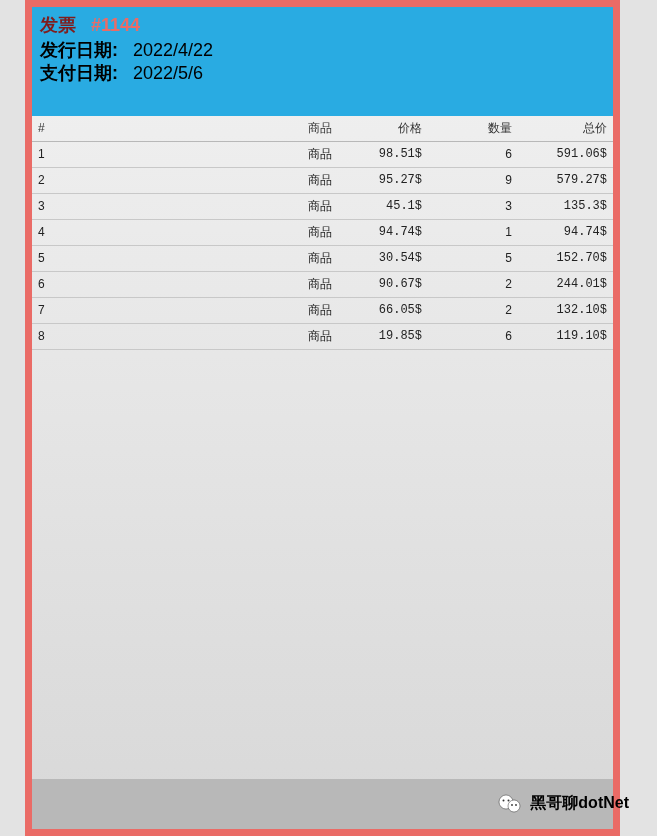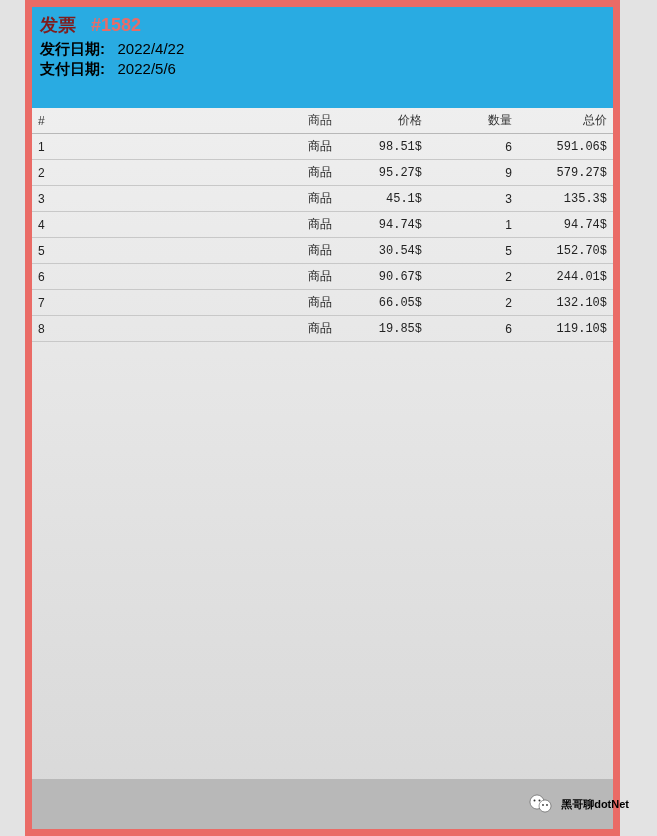--- a/index.html
+++ b/index.html
@@ -33,21 +33,21 @@
       min-height: 98px;
     }
     .invoice-title {
       font-size: 18px;
       font-weight: bold;
       margin-bottom: 2px;
     }
     .invoice-title .t1 { color: #7f1d1d; }
     .invoice-title .t2 { color: #ea6b66; }
     .date-line {
-      font-size: 15px;
+      font-size: 18px;
       color: #000;
       line-height: 1.3;
     }
     .date-line b { font-weight: bold; }
     .table {
       flex: 1;
       font-size: 12px;
       color: #222;
     }
     .row {
@@ -76,21 +76,21 @@
     .footer-bar {
       height: 50px;
       background: #b8b8b8;
     }
     .attribution {
       position: absolute;
       right: 28px;
       bottom: 22px;
       display: flex;
       align-items: center;
-      font-size: 11px;
+      font-size: 16px;
       color: #000;
       font-weight: bold;
       gap: 8px;
     }
     .wechat-icon {
       width: 24px;
       height: 20px;
       position: relative;
     }
     .wechat-icon svg { width: 24px; height: 20px; }
@@ -98,21 +98,21 @@
 </head>
 <body>
 
 <div class="frame">
   <div class="inner">
 
     <div class="header">
       <div class="invoice-title">
         <span class="t1">发票</span>
         &nbsp;
-        <span class="t2">#1582</span>
+        <span class="t2">#1144</span>
       </div>
       <div class="date-line">
         <b>发行日期:</b>
         &nbsp;
         <span>2022/4/22</span>
       </div>
       <div class="date-line">
         <b>支付日期:</b>
         &nbsp;
         <span>2022/5/6</span>

